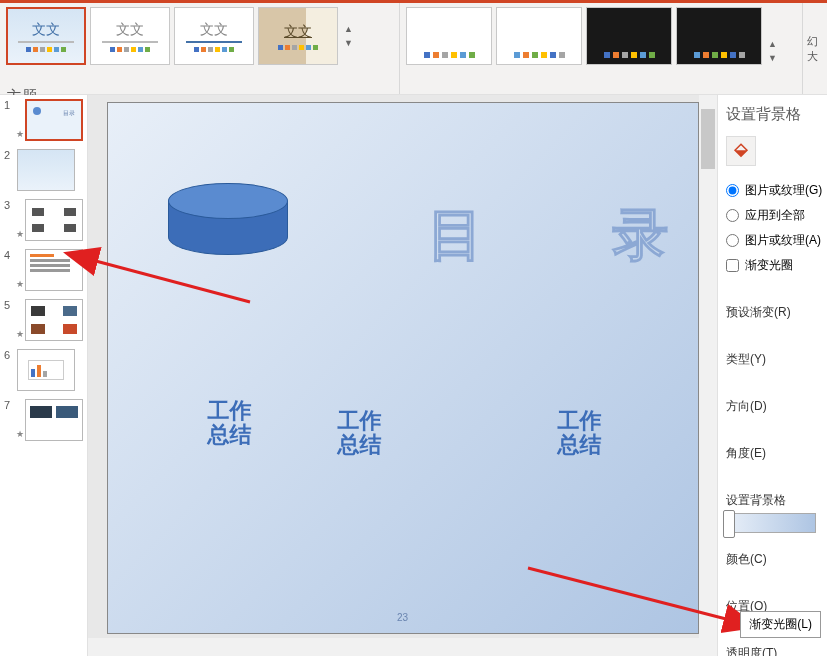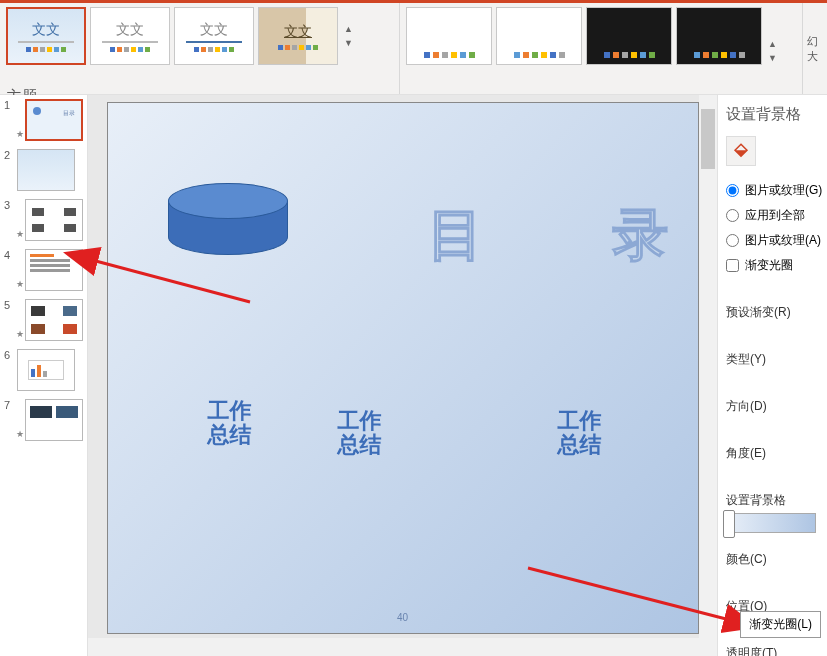--- a/index.html
+++ b/index.html
@@ -280,21 +280,21 @@
     <div class="slide">
       <div class="cylinder">
         <div class="cyl-top"></div>
         <div class="cyl-body"></div>
       </div>
       <div class="outline-char char1">目</div>
       <div class="outline-char char2">录</div>
       <div class="work-text wt1"><span>工作</span><br><span>总结</span></div>
       <div class="work-text wt2"><span>工作</span><br><span>总结</span></div>
       <div class="work-text wt3"><span>工作</span><br><span>总结</span></div>
-      <div class="page-num">40</div>
+      <div class="page-num">23</div>
     </div>
     <div class="scroll-v">
         <div class="sv-thumb"></div>
       </div>
     <div class="scroll-h"></div>
   </div>
 
   <div class="panel">
     <div class="panel-title">设置背景格</div>
     <div class="panel-icon">

